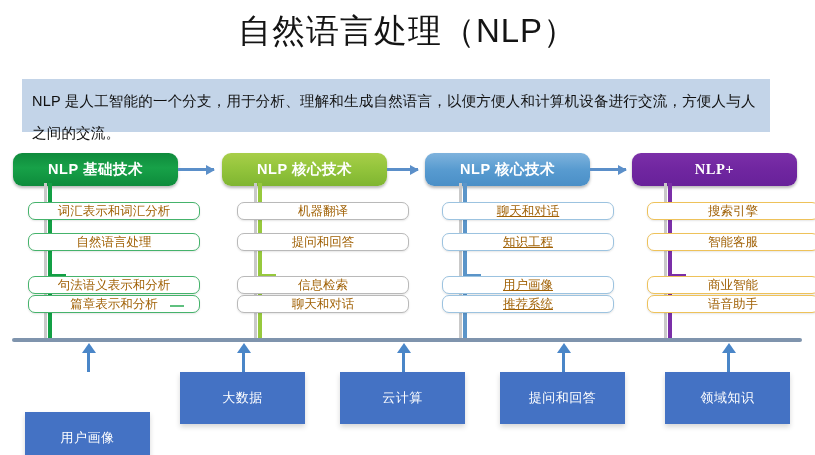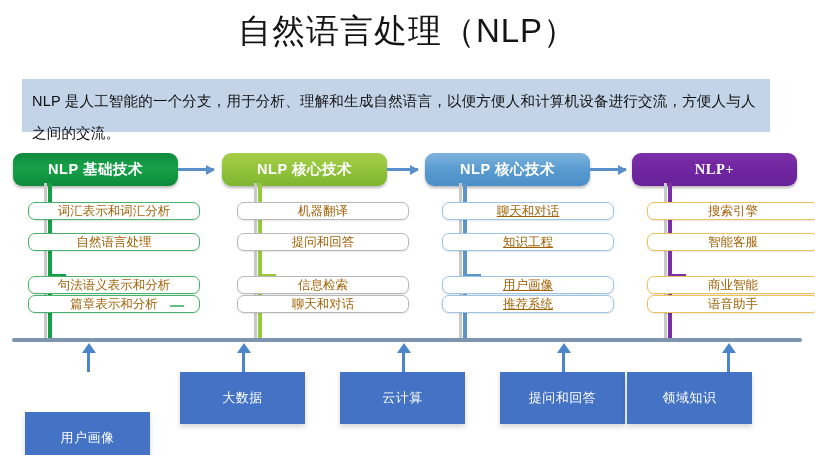--- a/index.html
+++ b/index.html
@@ -210,15 +210,15 @@
   <div class="uparrow" style="left:87px;"></div>
   <div class="uparrow" style="left:242px;"></div>
   <div class="uparrow" style="left:402px;"></div>
   <div class="uparrow" style="left:562px;"></div>
   <div class="uparrow" style="left:727px;"></div>
 
   <div class="base-box" style="left:25px;margin-top:40px;">用户画像</div>
   <div class="base-box" style="left:180px;">大数据</div>
   <div class="base-box" style="left:340px;">云计算</div>
   <div class="base-box" style="left:500px;">提问和回答</div>
-  <div class="base-box" style="left:627px;">领域知识</div>
+  <div class="base-box" style="left:665px;">领域知识</div>
 
 </div>
 
 </body></html>

